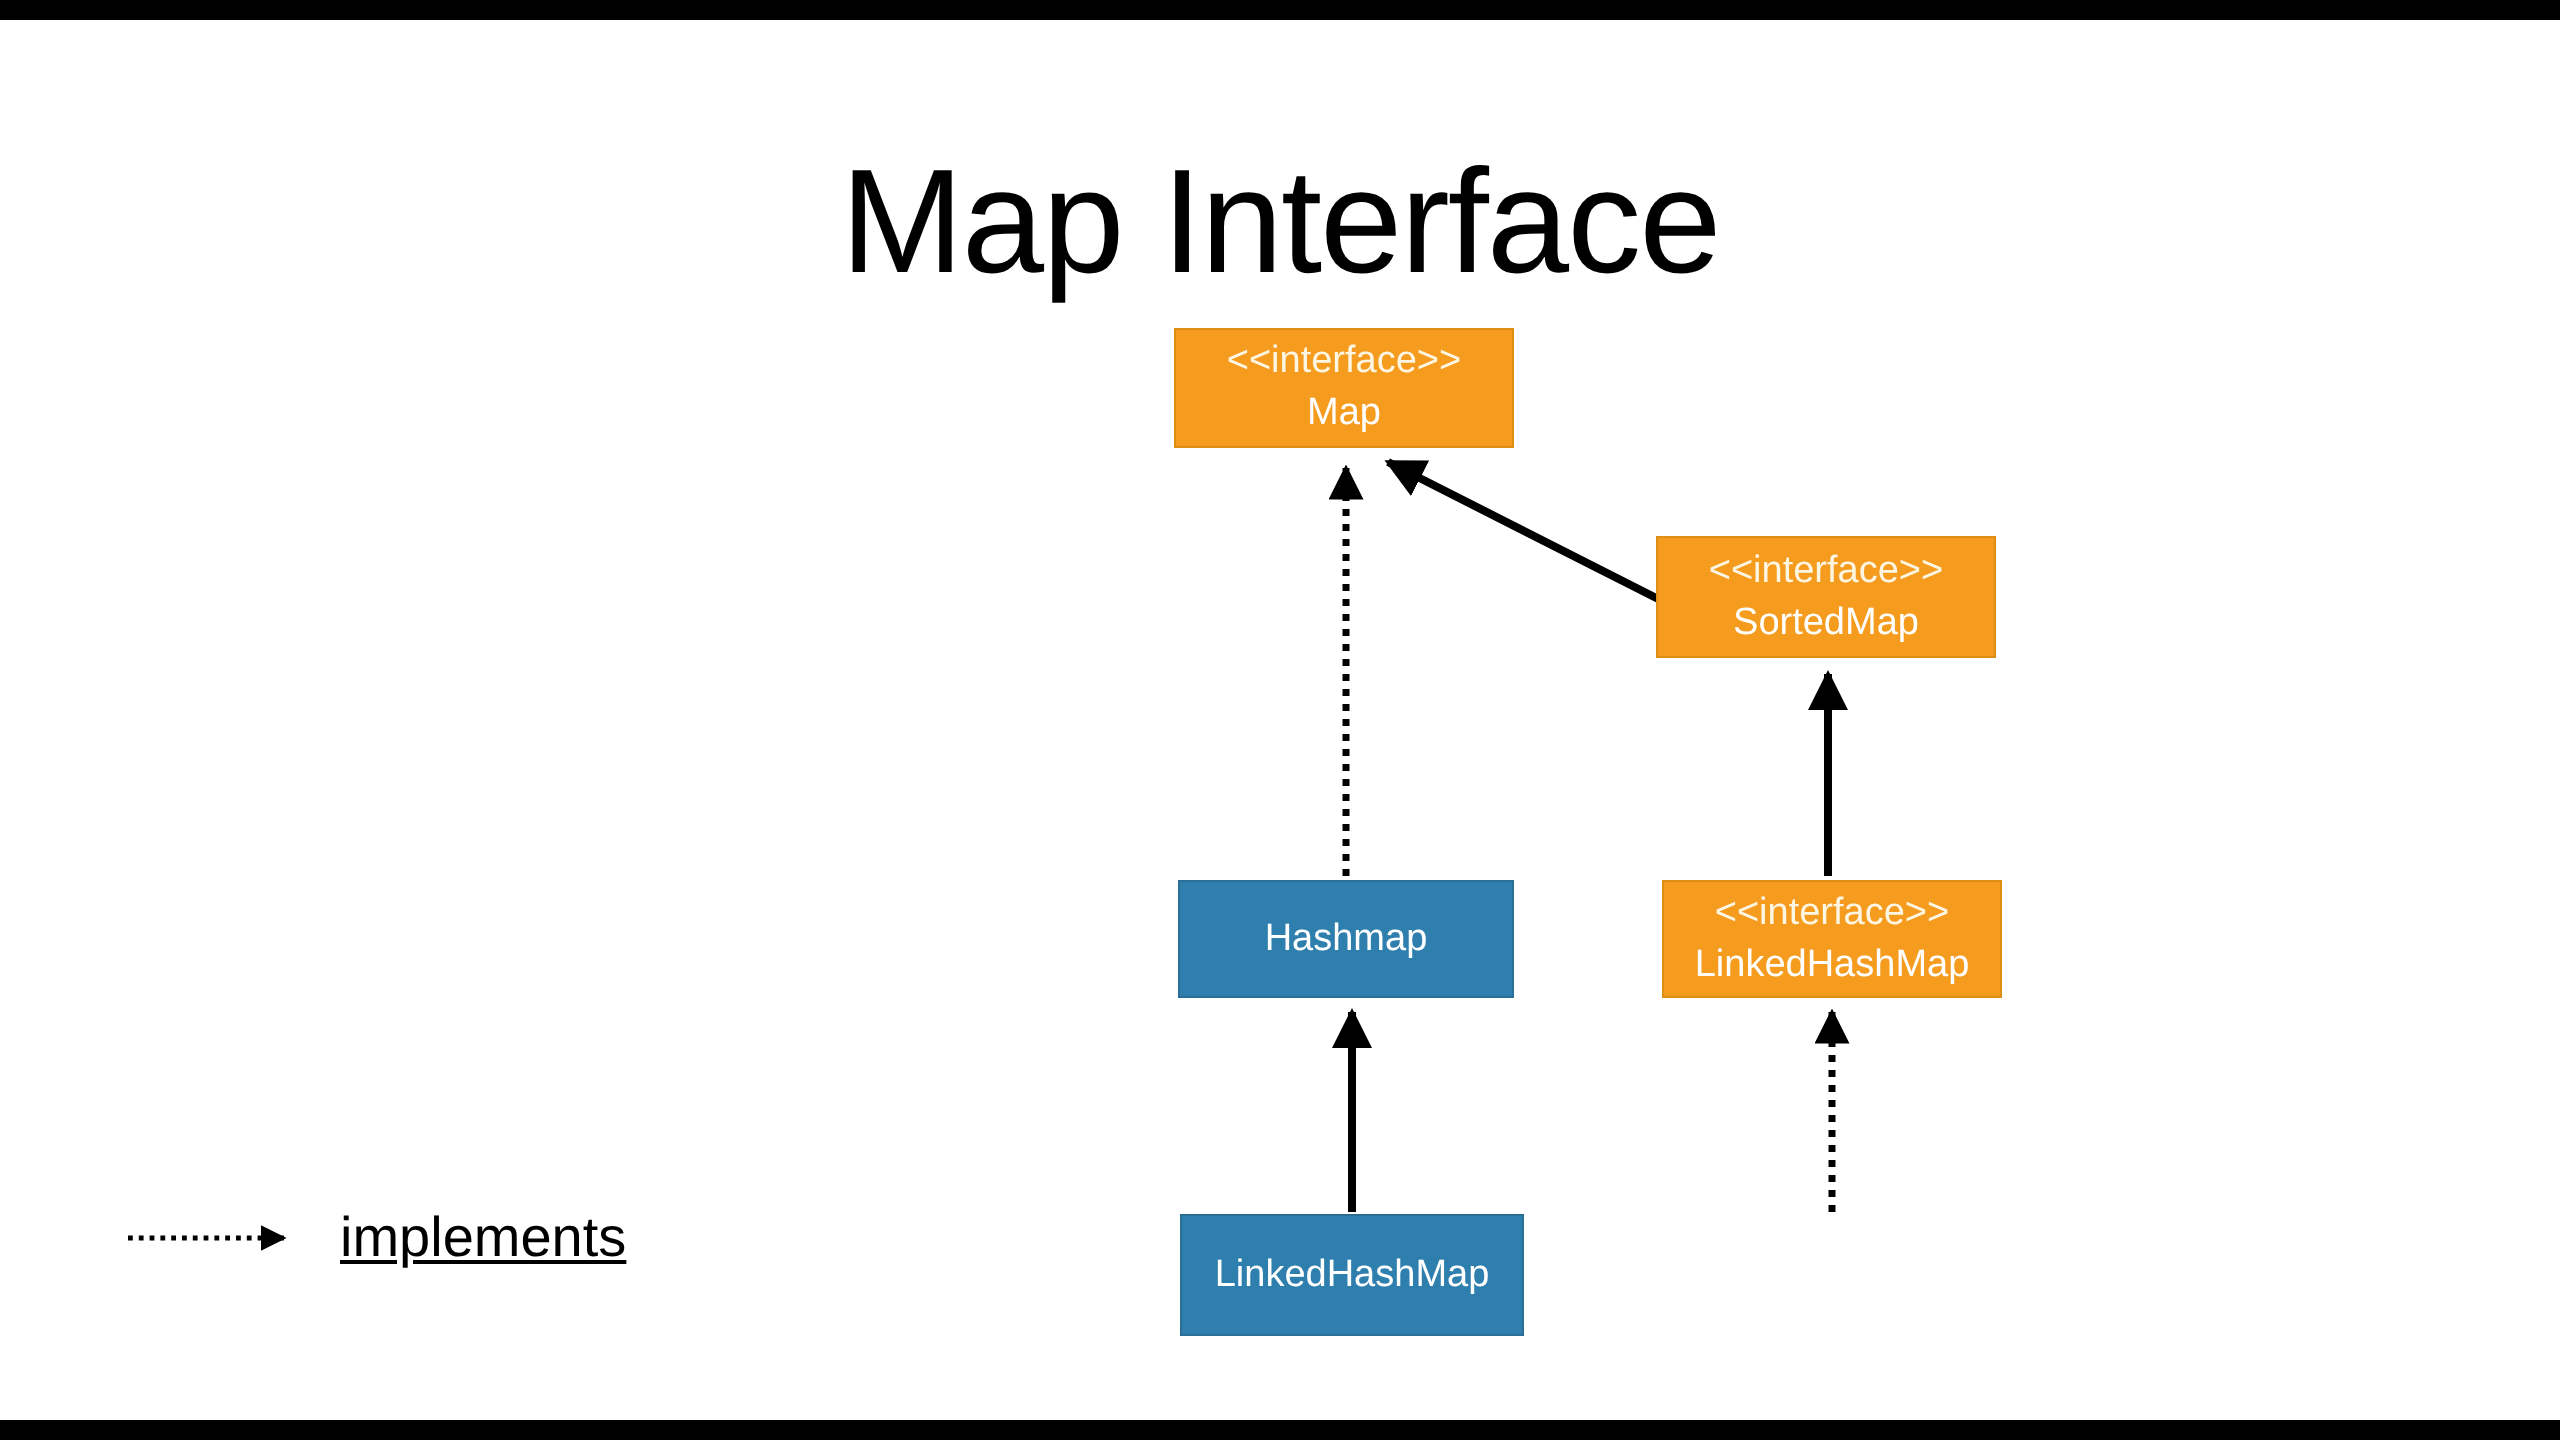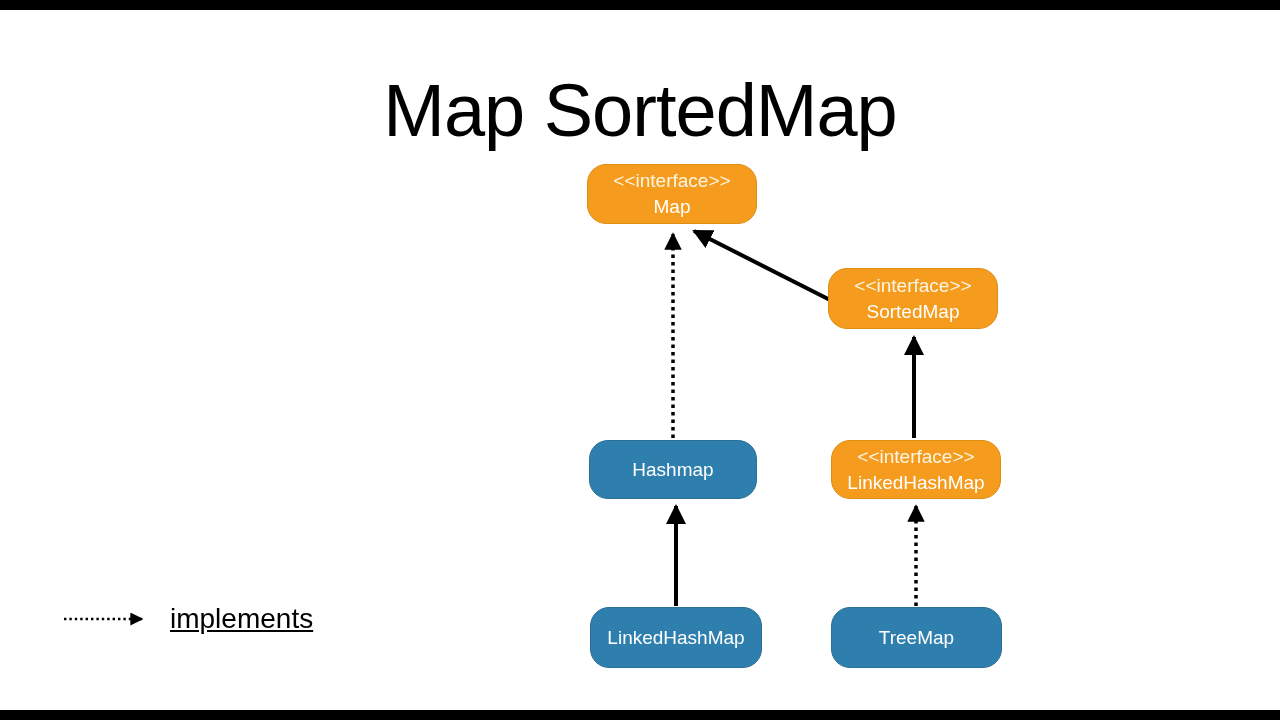--- a/index.html
+++ b/index.html
@@ -51,21 +51,20 @@
     position: absolute;
     box-sizing: border-box;
     display: flex;
     flex-direction: column;
     align-items: center;
     justify-content: center;
     color: #ffffff;
     text-align: center;
     line-height: 26px;
     font-size: 19px;
-    border-radius: 19px;
   }
   .node.interface {
     background: #F59B1E;
     border: 1px solid #DD8E15;
   }
   .node.clazz {
     background: #2E7FAD;
     border: 1px solid #296F98;
   }
   .node .stereo { color: #FDF6E3; }
@@ -87,21 +86,21 @@
   .legend-row svg { display: block; }
 </style>
 </head>
 <body>
 
 <div class="stage">
 
   <div class="letterbox top"></div>
   <div class="letterbox bottom"></div>
 
-  <h1 class="title">Map SortedMap</h1>
+  <h1 class="title">Map Interface</h1>
 
   <svg class="edges" viewBox="0 0 1280 720" xmlns="http://www.w3.org/2000/svg">
     <defs>
       <marker id="ah" viewBox="0 0 10 10" refX="9" refY="5" markerWidth="5" markerHeight="5" orient="auto">
         <path d="M0,0 L10,5 L0,10 z" fill="#000000"></path>
       </marker>
     </defs>
 
     <line x1="673" y1="438" x2="673" y2="234" stroke="#000000" stroke-width="3.5" stroke-dasharray="3.5 4" marker-end="url(#ah)"></line>
 
@@ -130,23 +129,20 @@
   </div>
 
   <div class="node clazz" style="left:589px; top:440px; width:168px; height:59px;">
     <div class="label">Hashmap</div>
   </div>
 
   <div class="node clazz" style="left:590px; top:607px; width:172px; height:61px;">
     <div class="label">LinkedHashMap</div>
   </div>
 
-  <div class="node clazz" style="left:831px; top:607px; width:171px; height:61px;">
-    <div class="label">TreeMap</div>
-  </div>
 
   <div class="legend-row" style="top:602px;">
     <svg width="90" height="20" viewBox="0 0 90 20" xmlns="http://www.w3.org/2000/svg">
       <defs>
         <marker id="ah-sm" viewBox="0 0 10 10" refX="9" refY="5" markerWidth="5" markerHeight="5" orient="auto">
           <path d="M0,0 L10,5 L0,10 z" fill="#000000"></path>
         </marker>
       </defs>
       <line x1="4" y1="10" x2="82" y2="10" stroke="#000000" stroke-width="2.6" stroke-dasharray="2.4 3" marker-end="url(#ah-sm)"></line>
     </svg>

